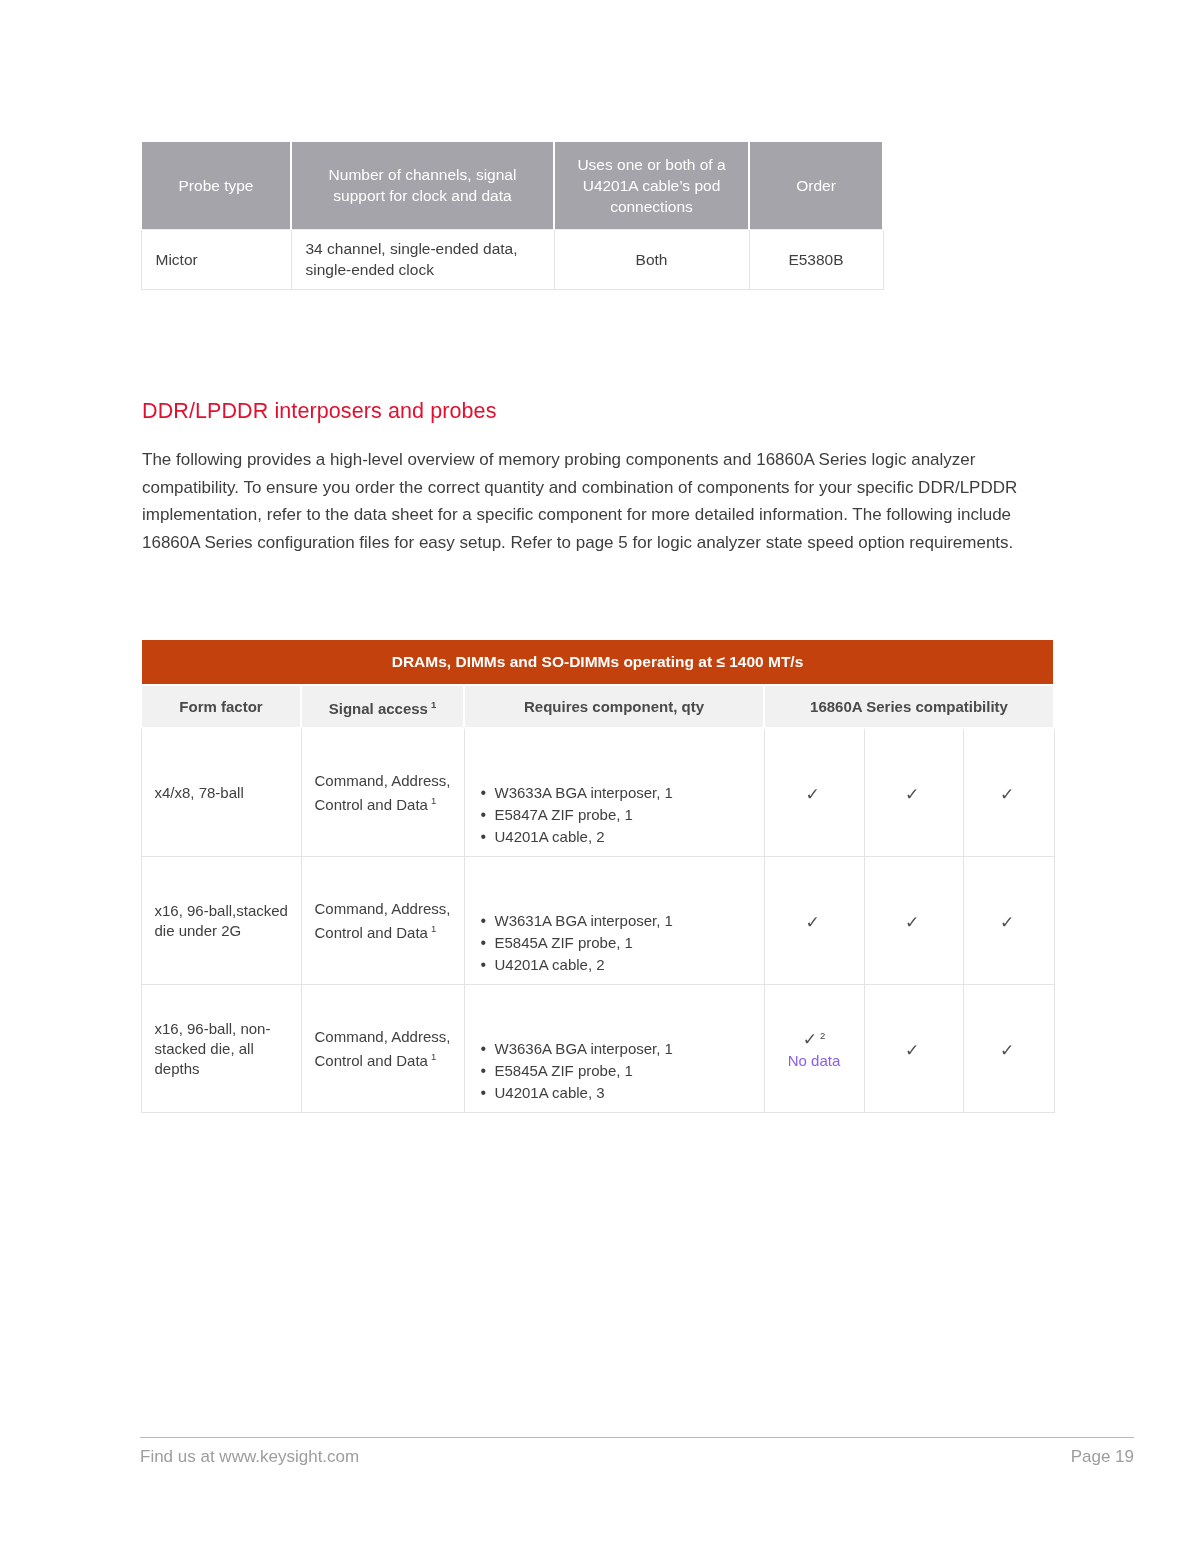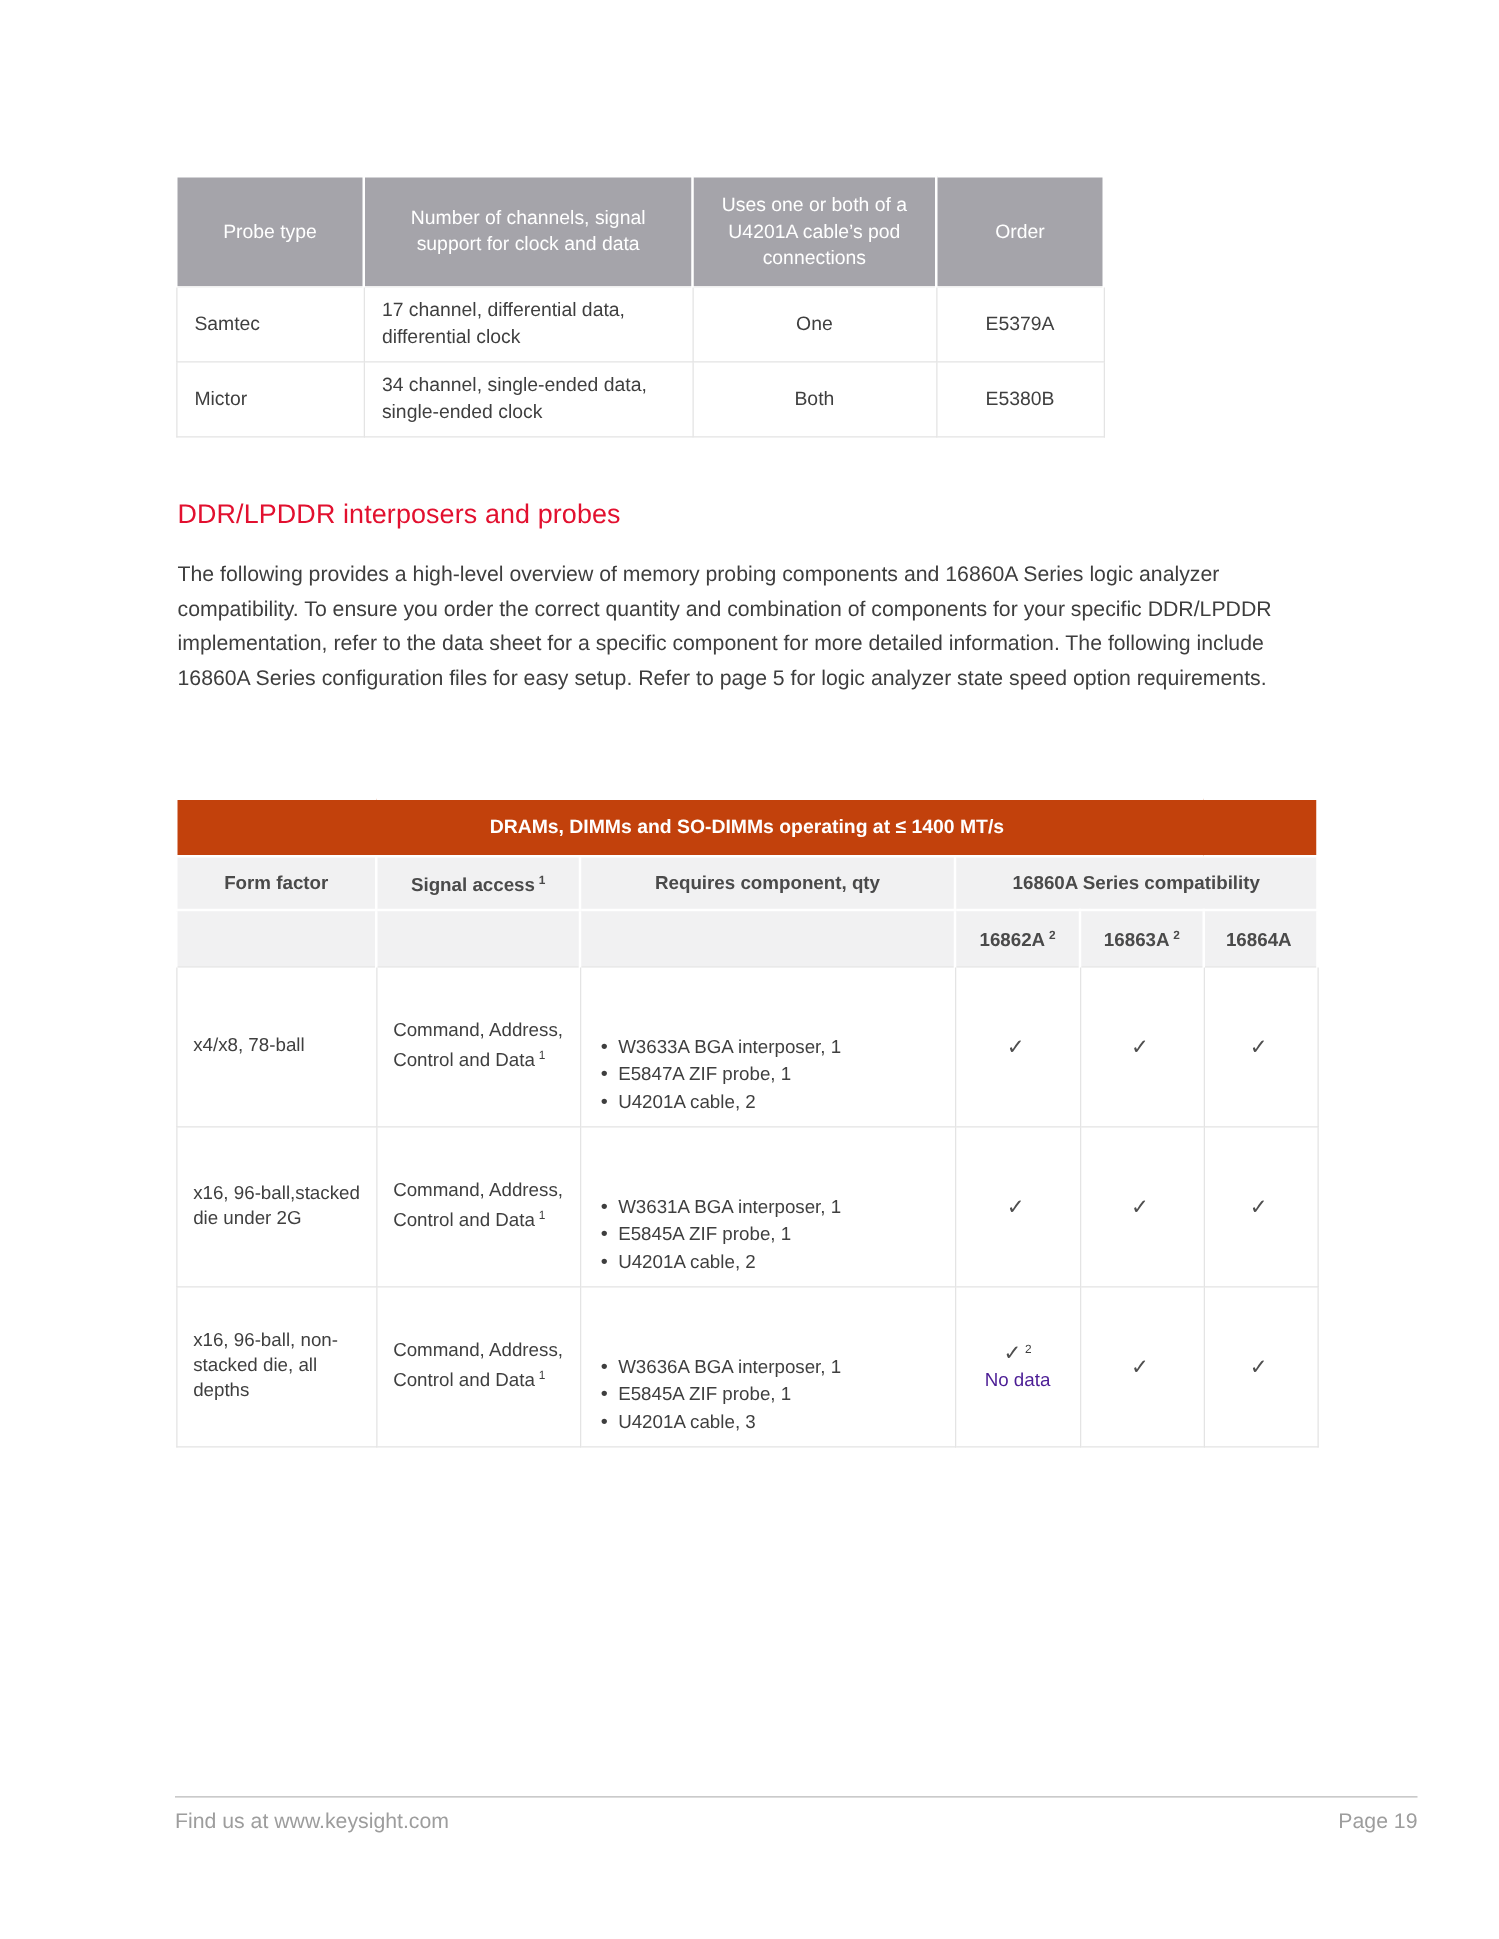--- a/index.html
+++ b/index.html
@@ -50,21 +50,21 @@
   .t2 td {
     border:1px solid #e4e4e4; background:#ffffff; height:82px;
     vertical-align:middle; padding:8px 10px; line-height:20px; color:#3f3f3f;
   }
   .t2 td.ff, .t2 td.sa { padding-left:13px; padding-right:10px; }
   .t2 ul { list-style:none; padding-left:6px;margin-top:45px; }
   .t2 li { line-height:22px; padding-left:14px; position:relative; }
   .t2 li::before { content:"\2022"; position:absolute; left:0; top:0; font-size:16px; }
   .t2 td.compat { text-align:center; }
   .t2 .mark { font-size:17px; color:#4f4f4f; }
-  .t2 .note { font-size:15px; line-height:22px; color:#4c1d95; }
+  .t2 .note { font-size:15px; line-height:22px; color:#8b5cf6; }
 
   
   .footer {
     position:absolute; left:140px; top:1437px; width:994px;
     border-top:1px solid #b9b9b9; padding-top:9px;
     display:flex; justify-content:space-between;
     font-size:17px; color:#9d9d9d;align-items:center;
   }
 </style>
 </head>
@@ -82,26 +82,20 @@
     <thead>
       <tr>
         <th>Probe type</th>
         <th>Number of channels, signal support for clock and data</th>
         <th>Uses one or both of a U4201A cable’s pod connections</th>
         <th>Order</th>
       </tr>
     </thead>
     <tbody>
       <tr>
-        <td>Samtec</td>
-        <td>17 channel, differential data, differential clock</td>
-        <td class="c">One</td>
-        <td class="c">E5379A</td>
-      </tr>
-      <tr>
         <td>Mictor</td>
         <td>34 channel, single-ended data, single-ended clock</td>
         <td class="c">Both</td>
         <td class="c">E5380B</td>
       </tr>
     </tbody>
   </table>
 
   <h2 class="heading">DDR/LPDDR interposers and probes</h2>
   <p class="para">The following provides a high-level overview of memory probing components and 16860A Series logic analyzer compatibility. To ensure you order the correct quantity and combination of components for your specific DDR/LPDDR implementation, refer to the data sheet for a specific component for more detailed information. The following include 16860A Series configuration files for easy setup. Refer to page 5 for logic analyzer state speed option requirements.</p>
@@ -117,28 +111,20 @@
     </colgroup>
     <thead>
       <tr class="title-row">
         <th colspan="6">DRAMs, DIMMs and SO-DIMMs operating at ≤ 1400 MT/s</th>
       </tr>
       <tr class="head-row">
         <th>Form factor</th>
         <th><span>Signal access</span><sup>1</sup></th>
         <th>Requires component, qty</th>
         <th colspan="3">16860A Series compatibility</th>
-      </tr>
-      <tr class="sub-row">
-        <th></th>
-        <th></th>
-        <th></th>
-        <th><span>16862A</span><sup>2</sup></th>
-        <th><span>16863A</span><sup>2</sup></th>
-        <th><span>16864A</span><sup></sup></th>
       </tr>
     </thead>
     <tbody>
       <tr>
         <td class="ff">x4/x8, 78-ball</td>
         <td class="sa"><span>Command, Address, Control and Data</span><sup>1</sup></td>
         <td>
           <ul>
             <li>W3633A BGA interposer, 1</li>
             <li>E5847A ZIF probe, 1</li>

